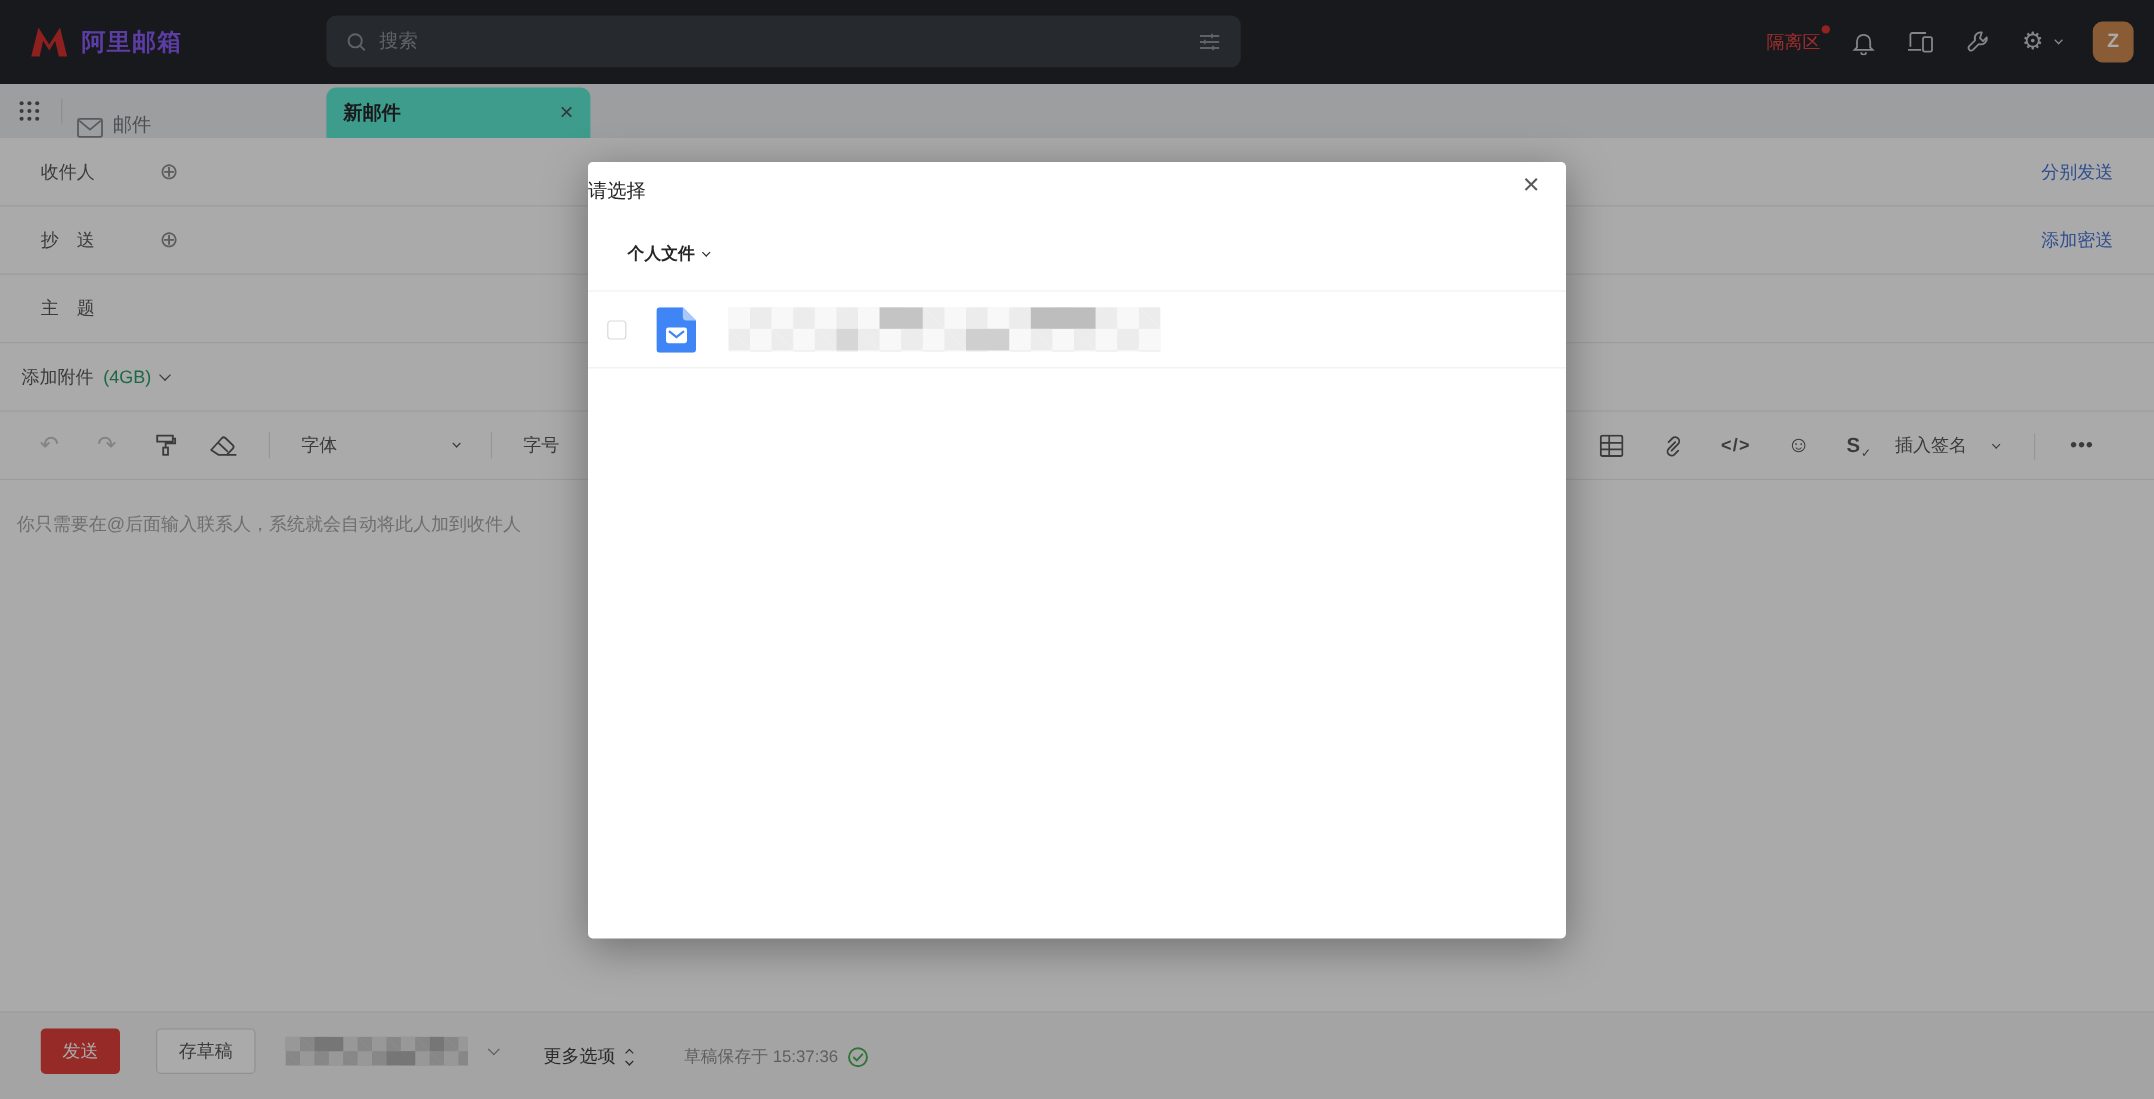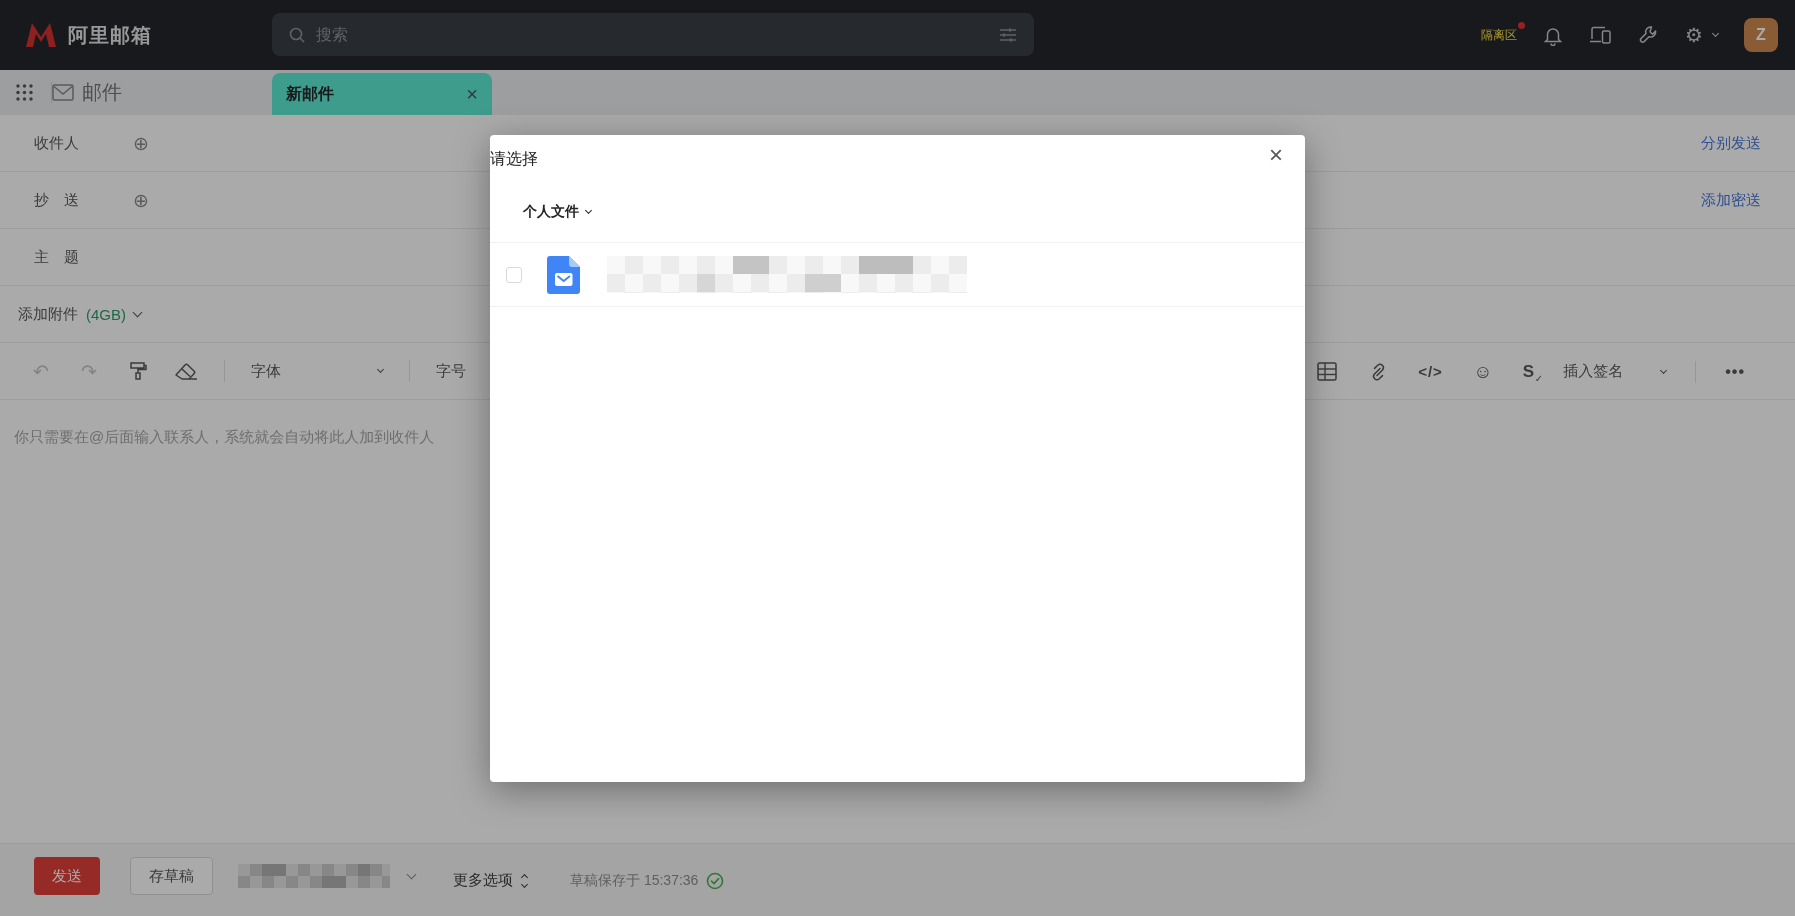--- a/index.html
+++ b/index.html
@@ -4,37 +4,37 @@
 <style>
   * { box-sizing: border-box; margin: 0; padding: 0; }
   html,body { width:1795px; height:916px; overflow:hidden; }
   body { font-family:"Liberation Sans","DejaVu Sans",sans-serif; position:relative; background:#fff; }
   .chev { display:inline-block; width:7px; height:7px; border-right:1.6px solid currentColor; border-bottom:1.6px solid currentColor; transform:rotate(45deg); margin-top:-3px; }
   .chev-sm { width:5px; height:5px; }
 
   
   .topbar { position:absolute; left:0; top:0; width:100%; height:70px; background:#23262a; display:flex; align-items:center; }
   .brand { position:absolute; left:24px; top:0; height:70px; display:flex; align-items:center; gap:10px; }
-  .brand-name { color:#e5e5e5; font-size:20px; font-weight:bold; letter-spacing:1px; }
+  .brand-name { color:#8b5cf6; font-size:20px; font-weight:bold; letter-spacing:1px; }
   .searchbox { position:absolute; left:272px; top:13px; width:762px; height:43px; background:#3a3e44; border-radius:8px; display:flex; align-items:center; padding:0 16px; gap:10px; }
   .searchbox input { flex:1; background:transparent; border:none; outline:none; color:#fde047; font-size:16px; font-family:inherit; }
   .searchbox input::placeholder { color:#8f949c; }
   .top-right { position:absolute; right:0; top:0; height:70px; display:flex; align-items:center; gap:26px; padding-right:17px; color:#cfd2d7; }
-  .quarantine { position:relative; font-size:12px; color:#fde047; cursor:default; }
+  .quarantine { position:relative; font-size:15px; color:#ef4444; cursor:default; }
   .quarantine .dot { position:absolute; right:-8px; top:-5px; width:7px; height:7px; border-radius:50%; background:#e03434; }
   .top-icon { display:flex; align-items:center; color:#c6c9ce; }
   .gear-wrap { display:flex; align-items:center; gap:10px; }
   .gear-glyph { font-size:20px; line-height:1; color:#c6c9ce; }
   .avatar { width:34px; height:34px; border-radius:8px; background:#d08a51; color:#fff; font-size:16px; font-weight:bold; display:flex; align-items:center; justify-content:center; }
 
   
   .tabbar { position:absolute; left:0; top:70px; width:100%; height:45px; background:#eceef0; }
   .grid-icon { position:absolute; left:15px; top:13px; }
   .tab-divider { position:absolute; left:51px; top:12px; width:1px; height:21px; background:#d2d4d6; }
-  .mail-entry { position:absolute; left:52px; top:0; height:45px; display:flex; align-items:center; gap:8px; color:#73767a; font-size:20px; }
+  .mail-entry { position:absolute; left:64px; top:0; height:45px; display:flex; align-items:flex-end; gap:8px; color:#73767a; font-size:16px; }
   .tab-active { position:absolute; left:272px; top:3px; width:220px; height:42px; background:#5eead4; border-radius:8px 8px 0 0; display:flex; align-items:center; padding:0 14px; }
   .tab-active .tab-label { font-size:16px; font-weight:bold; color:#27282a; }
   .tab-close { margin-left:auto; font-size:20px; color:#505255; line-height:1; cursor:default; }
 
   
   .compose { position:absolute; left:0; top:115px; width:100%; height:728px; background:#fff; }
   .c-row { position:relative; height:57px; border-bottom:1px solid #ececec; display:flex; align-items:center; }
   .c-label { margin-left:34px; font-size:15px; color:#595959; }
   .add-glyph { margin-left:54px; font-size:19px; color:#8c8c8c; line-height:1; }
   .row-link { position:absolute; right:34px; font-size:15px; color:#4a77d6; }
@@ -49,21 +49,21 @@
   .glyph18 { font-size:19px; line-height:1; }
   .tb-sep { width:1px; height:22px; background:#e3e3e3; }
   .tb-select { display:flex; align-items:center; justify-content:space-between; font-size:15px; color:#595959; }
   .tb-select.font { width:132px; }
   .tb-select.size { width:96px; }
   .tb-right { position:absolute; right:50px; top:0; height:57px; display:flex; align-items:center; gap:29px; }
   .img-group { display:flex; align-items:center; gap:11px; }
   .code-glyph { font-size:15px; font-weight:bold; letter-spacing:1px; }
   .sig-glyph { font-size:17px; font-weight:bold; position:relative; }
   .sig-glyph .mini-check { position:absolute; right:-9px; bottom:-2px; font-size:10px; font-weight:normal; }
-  .sig-select { display:flex; align-items:center; gap:38px; font-size:15px; }
+  .sig-select { display:flex; align-items:center; gap:22px; font-size:15px; }
   .more-glyph { font-size:16px; font-weight:bold; letter-spacing:1px; }
 
   .body-area { position:relative; padding:28px 0 0 14px; }
   .body-placeholder { font-size:15px; color:#a6a6a6; }
 
   
   .bottombar { position:absolute; left:0; top:843px; width:100%; height:73px; background:#f6f7f8; border-top:1px solid #e9e9e9; }
   .send-btn { position:absolute; left:34px; top:13px; width:66px; height:38px; background:#e23f39; color:#fff; font-size:15px; border:none; border-radius:4px; font-family:inherit; }
   .draft-btn { position:absolute; left:130px; top:13px; width:83px; height:38px; background:#fff; color:#595959; font-size:15px; border:1px solid #d9d9d9; border-radius:4px; font-family:inherit; }
   .sender-select { position:absolute; left:238px; top:13px; width:196px; height:38px; display:flex; align-items:center; }

